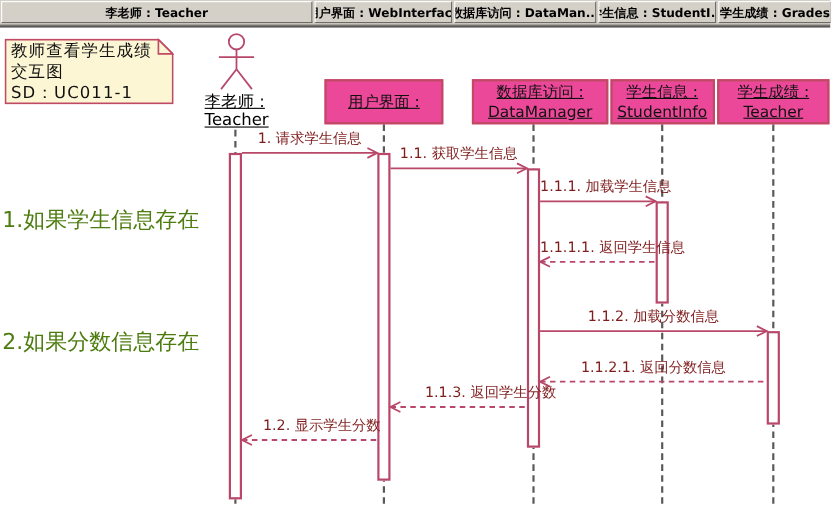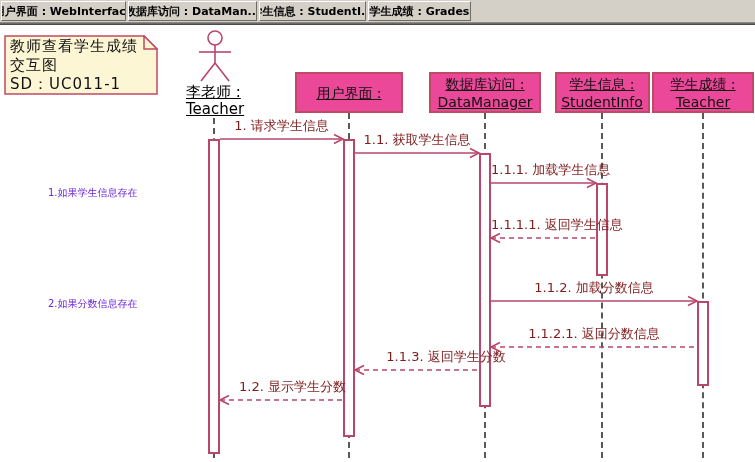--- a/index.html
+++ b/index.html
@@ -55,29 +55,30 @@
   .activation{
     position:absolute;width:12px;box-sizing:border-box;z-index:2;
     background:#ffffff;border:2px solid #b8476a;
   }
   .msg-svg{position:absolute;z-index:3;overflow:visible;}
   .msg-label{
     position:absolute;z-index:3;text-align:center;font-size:13px;color:#7f1d1d;
     white-space:nowrap;
   }
   .guard{
-    position:absolute;z-index:3;font-size:10px;color:#6d28d9;white-space:nowrap;margin-left:46px;
+    position:absolute;z-index:3;font-size:20px;color:#4d7c0f;white-space:nowrap;
   }
 </style>
 </head>
 <body>
 
 <div id="root">
 
   <div class="tabbar" id="tabbar">
+      <div class="tab" style="width: 283px;">李老师 : Teacher</div>
       <div class="tab" style="width: 125px;">用户界面 : WebInterface</div>
       <div class="tab" style="width: 129px;">数据库访问 : DataMan...</div>
       <div class="tab" style="width: 107px;">学生信息 : StudentI...</div>
       <div class="tab" style="width: 103px;">学生成绩 : Grades</div>
     </div>
   <div class="tabbar-underline"></div>
 
   <div class="note">
     <svg width="154" height="60">
       <polygon points="1,1 140,1 153,14 153,59 1,59" fill="#fcf6d4" stroke="#c04a63" stroke-width="1.5"></polygon>
@@ -106,21 +107,21 @@
 
   <div id="gen">
       <div class="lifeline" style="left: 213px; top: 118px; height: 340px;"></div>
       <div class="activation" style="left: 208px; top: 139px; height: 315px;"></div>
       <div class="lifeline" style="left: 348px; top: 113px; height: 345px;"></div>
       <div class="llbox" style="left: 295px; width: 108px;">
         <span>用户界面 :</span>
       </div>
       <div class="activation" style="left: 343px; top: 139px; height: 298px;"></div>
       <div class="lifeline" style="left: 484px; top: 113px; height: 345px;"></div>
-      <div class="llbox" style="left: 429px; width: 112px;">
+      <div class="llbox" style="left: 429px; width: 124px;">
         <span>数据库访问 :</span>
         <span>DataManager</span>
       </div>
       <div class="activation" style="left: 479px; top: 153px; height: 254px;"></div>
       <div class="lifeline" style="left: 601px; top: 113px; height: 345px;"></div>
       <div class="llbox" style="left: 554.5px; width: 95px;">
         <span>学生信息 :</span>
         <span>StudentInfo</span>
       </div>
       <div class="activation" style="left: 596px; top: 183px; height: 93px;"></div>

